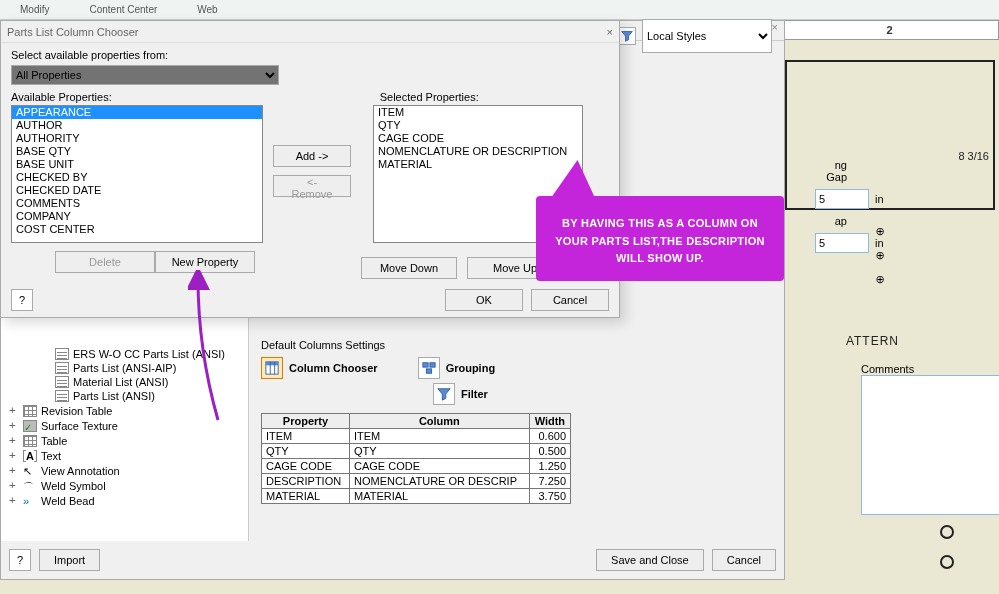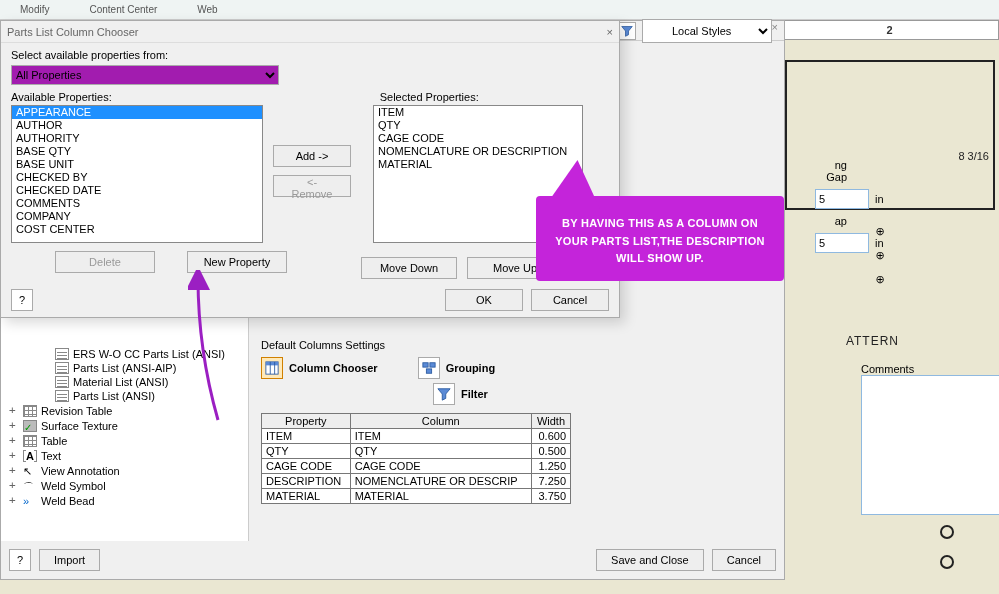--- a/index.html
+++ b/index.html
@@ -38,62 +38,62 @@
   .ticon.weld::before { content:"⌒"; }
   .ticon.bead::before { content:"»"; color:#06c;}
   .ticon.bead,.ticon.weld { background:transparent; border:none; }
   .ticon.list { background:#fff; position:relative; }
   .ticon.list::after{content:"";position:absolute;left:1px;right:1px;top:3px;height:1px;background:#888;box-shadow:0 3px 0 #888,0 6px 0 #888;}
 
   .right-panel { flex:1; padding:8px 12px; position:relative; }
   .styles-filter { position:absolute; top:-2px; right:12px; display:flex; gap:6px; align-items:center; }
   .funnel { width:18px; height:18px; border:1px solid #aaa; background:#fff; display:flex; align-items:center; justify-content:center; }
   .funnel svg{width:12px;height:12px;}
-  select.local-styles { width:130px; height:24px; border:1px solid #aaa; background:#fff;padding-left:25px; }
+  select.local-styles { width:130px; height:34px; border:1px solid #aaa; background:#fff; }
 
   .gap-group { position:absolute; top:118px; left:566px; width:190px; }
   .gap-row { display:flex; gap:6px; margin-bottom:6px; align-items:center; }
   .gap-row .lbl { flex:0 0 32px; text-align:right; }
   .gap-row input { width:54px; height:20px; border:1px solid #8fb9e0; padding:1px 3px; }
   .gap-row .unit { color:#000; }
 
   .section-title { margin-top:290px; margin-bottom:6px; color:#000; }
   .col-chooser-row { display:flex; gap:40px; align-items:center; margin-bottom:8px; }
   .tool-btn { display:flex; align-items:center; gap:6px; cursor:pointer;font-weight:bold; }
   .tool-icon { width:22px; height:22px; border:1px solid #aaa; background:#fff; display:flex; align-items:center; justify-content:center; }
   .tool-icon.highlight { border:1px solid #d08000; background:#ffe9b8; }
   .tool-icon svg { width:14px; height:14px; }
   .col-table { border-collapse:collapse; width:310px; margin-top:6px; }
   .col-table th, .col-table td { border:1px solid #777; padding:1px 4px; background:#fff; }
-  .col-table th { background:#eee; text-align:center; font-weight:normal; }
+  .col-table th { background:#eee; text-align:center; font-weight:bold; }
   .col-table td.num { text-align:right; }
 
   .comments-box { position:absolute; left:612px; top:322px; width:155px; }
   .comments-box textarea { width:100%; height:140px; border:1px solid #8fb9e0; resize:none; }
 
   .parent-footer { position:absolute; bottom:8px; left:8px; right:8px; display:flex; align-items:center; }
   .help-btn { width:22px; height:22px; border:1px solid #aaa; background:#fff; display:flex; align-items:center; justify-content:center; }
   .win-btn { height:22px; padding:0 14px; border:1px solid #aaa; background:#eee; cursor:pointer; margin-left:8px; }
   .parent-footer .spacer { flex:1; }
 
   
   .modal { position:absolute; top:20px; left:0; width:620px; height:298px; background:#f0f0f0; border:1px solid #aaa; box-shadow:5px 5px 12px rgba(0,0,0,0.15); }
   .modal-title { height:22px; display:flex; align-items:center; justify-content:space-between; padding:0 6px; color:#666; border-bottom:1px solid #ddd; }
   .modal-body { padding:6px 10px 4px 10px; position:relative; height:246px; }
   .lbl-line { margin-bottom:4px; }
-  .combo { width:268px; height:20px; border:1px solid #aaa; background:#a21caf; }
+  .combo { width:268px; height:20px; border:1px solid #aaa; background:#737373; }
   .lists-row { display:flex; gap:10px; margin-top:2px; }
   .listbox { border:1px solid #888; background:#fff; overflow-y:scroll; }
   .listbox.avail { width:252px; height:138px; }
   .listbox.sel { width:210px; height:138px; margin-left:12px; overflow:hidden;}
   .listbox div { padding:0 4px; line-height:13px; white-space:nowrap; }
   .listbox .selected { background:#1e90ff; color:#fff; }
   .mid-btns { display:flex; flex-direction:column; gap:8px; justify-content:flex-start; padding-top:40px; }
   .mid-btns .win-btn { width:78px; margin:0; }
-  .under-left { display:flex; gap:32px; margin-top:8px;padding-left:44px; }
+  .under-left { display:flex; gap:0; margin-top:8px;padding-left:44px; }
   .under-left .win-btn { width:100px; margin:0; }
   .under-right { position:absolute; left:360px; top:214px; display:flex; gap:10px; }
   .under-right .win-btn { width:96px; margin:0; }
   .modal-footer { position:absolute; bottom:6px; left:10px; right:10px; display:flex; align-items:center; }
   .modal-footer .spacer { flex:1; }
   .modal-footer .win-btn { width:78px; }
 
   
   .annot-arrow { position:absolute; pointer-events:none; }
   .annot-callout { position:absolute; top:196px; left:536px; width:248px; padding:18px 12px 14px 12px; background:#c424da; color:#fff; font-weight:bold; font-size:13px; text-align:center; border-radius:4px; line-height:1.35; letter-spacing:0.3px; }

